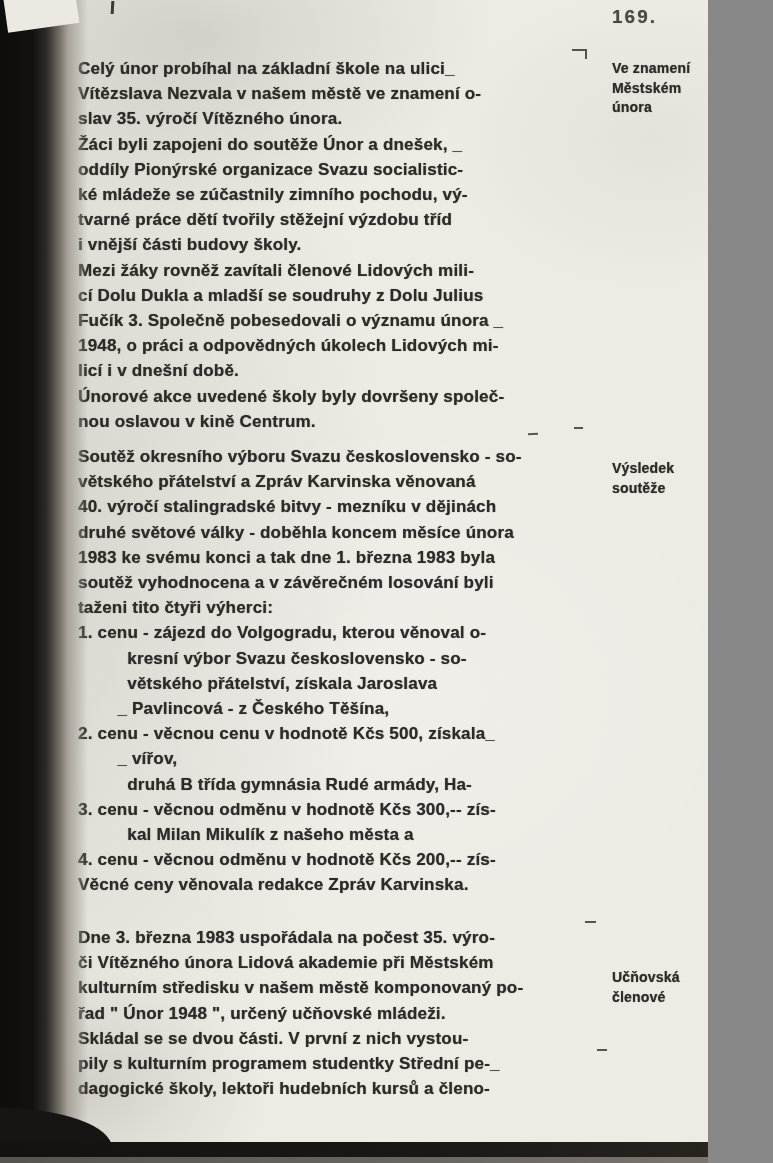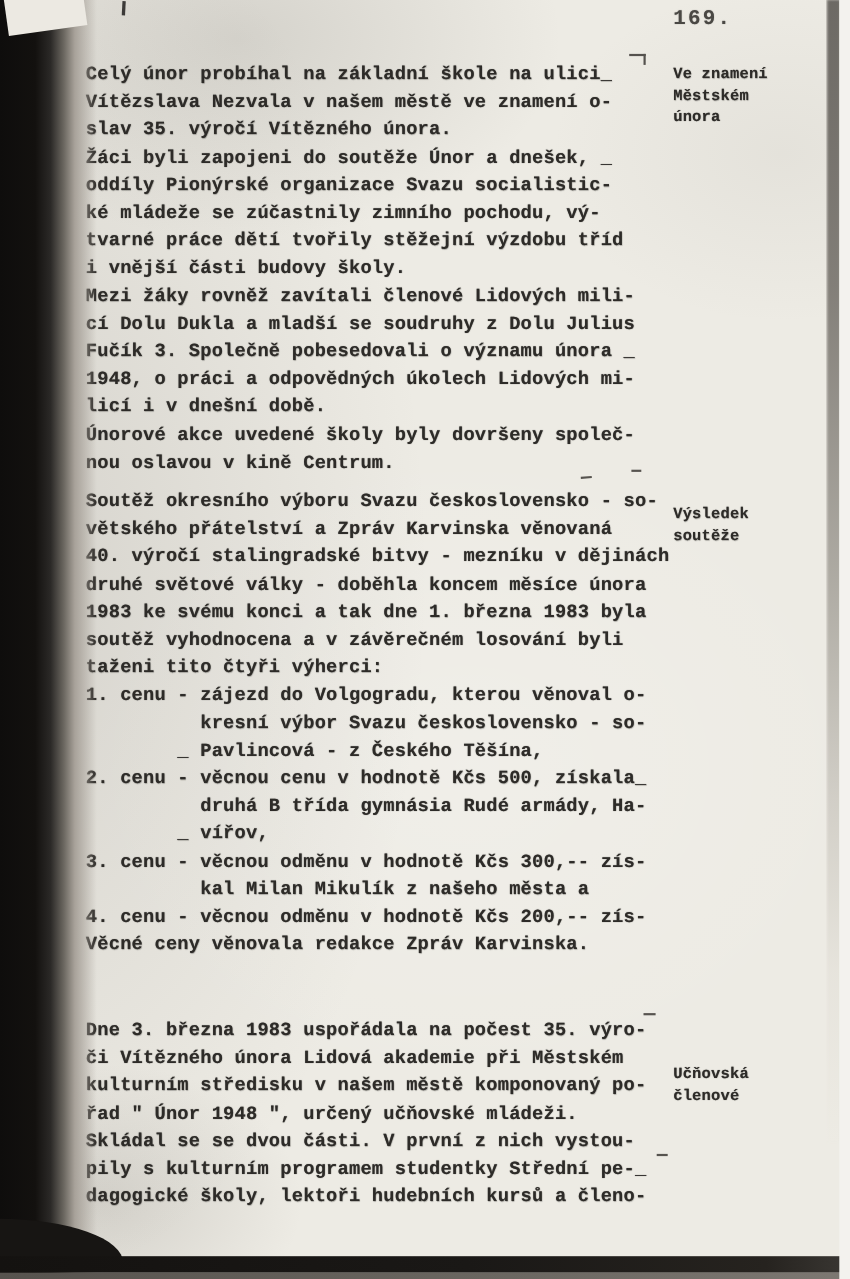--- a/index.html
+++ b/index.html
@@ -1,25 +1,25 @@
 <!DOCTYPE html>
 <html><head>
 <meta charset="utf-8">
 <style>
   html,body{margin:0;padding:0;background:#888;}
   .scan{
-    position:relative;width:773px;height:1163px;overflow:hidden;
+    position:relative;width:708px;height:1163px;overflow:hidden;
     background-color:var(--paper,#edebe4);
     background-image:
       radial-gradient(ellipse 420px 260px at 28% 3%, rgba(125,122,115,.22), transparent 70%),
       radial-gradient(ellipse 520px 900px at 2% 45%, rgba(120,116,110,.20), transparent 72%),
       radial-gradient(ellipse 260px 180px at 12% 94%, rgba(135,131,124,.25), transparent 70%),
       radial-gradient(ellipse 300px 220px at 92% 12%, rgba(150,146,138,.10), transparent 70%),
       radial-gradient(ellipse 500px 400px at 55% 60%, rgba(255,255,255,.18), transparent 75%);
-    font-family:Liberation Mono, monospace;
+    font-family:Liberation Sans, sans-serif;
     color:var(--ink,#2d2b28);
   }
   .tcol{position:absolute;left:78px;}
   .tline{
     white-space:pre;font-size:17px;line-height:25.2px;letter-spacing:.2px;
     font-weight:bold;
     text-shadow:0 0 .9px rgba(45,43,40,.55), .4px .4px .7px rgba(45,43,40,.25);
   }
   .note{position:absolute;left:612px;}
   .note .tline{line-height:19.5px;font-size:14px;}
@@ -93,24 +93,25 @@
   <div class="tcol" style="top:444px;">
       <div class="tline">Soutěž okresního výboru Svazu československo - so-</div>
       <div class="tline">větského přátelství a Zpráv Karvinska věnovaná</div>
       <div class="tline">40. výročí stalingradské bitvy - mezníku v dějinách</div>
       <div class="tline">druhé světové války - doběhla koncem měsíce února</div>
       <div class="tline">1983 ke svému konci a tak dne 1. března 1983 byla</div>
       <div class="tline">soutěž vyhodnocena a v závěrečném losování byli</div>
       <div class="tline">taženi tito čtyři výherci:</div>
       <div class="tline">1. cenu - zájezd do Volgogradu, kterou věnoval o-</div>
       <div class="tline">          kresní výbor Svazu československo - so-</div>
+      <div class="tline">          větského přátelství, získala Jaroslava</div>
       <div class="tline">        _ Pavlincová - z Českého Těšína,</div>
       <div class="tline">2. cenu - věcnou cenu v hodnotě Kčs 500, získala_</div>
+      <div class="tline">        _ vířov,</div>
       <div class="tline">          druhá B třída gymnásia Rudé armády, Ha-</div>
-      <div class="tline">        _ vířov,</div>
       <div class="tline">3. cenu - věcnou odměnu v hodnotě Kčs 300,-- zís-</div>
       <div class="tline">          kal Milan Mikulík z našeho města a</div>
       <div class="tline">4. cenu - věcnou odměnu v hodnotě Kčs 200,-- zís-</div>
       <div class="tline">Věcné ceny věnovala redakce Zpráv Karvinska.</div>
     </div>
   <div class="tcol" style="top:925px;">
       <div class="tline">Dne 3. března 1983 uspořádala na počest 35. výro-</div>
       <div class="tline">či Vítězného února Lidová akademie při Městském</div>
       <div class="tline">kulturním středisku v našem městě komponovaný po-</div>
       <div class="tline">řad " Únor 1948 ", určený učňovské mládeži.</div>

